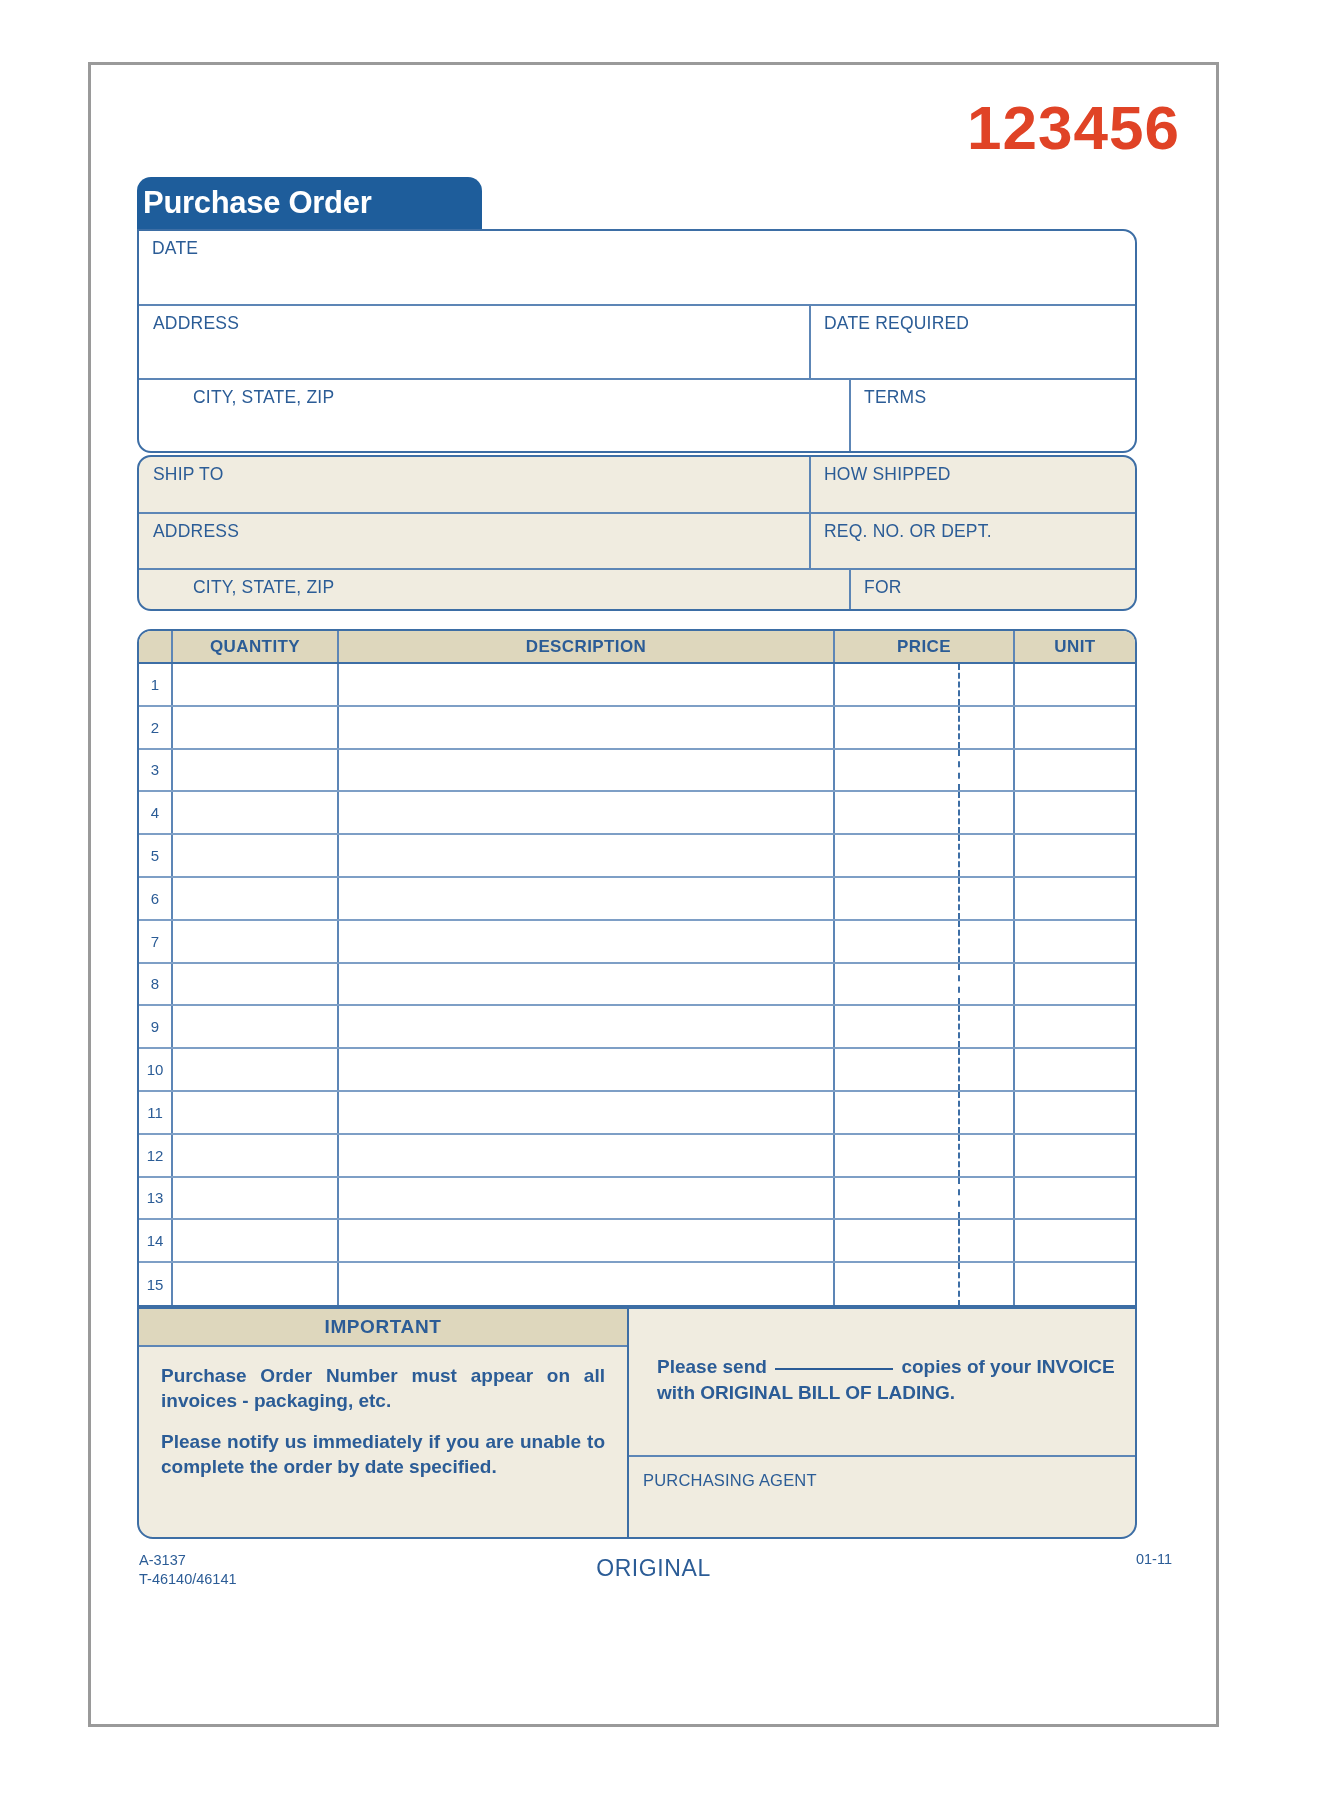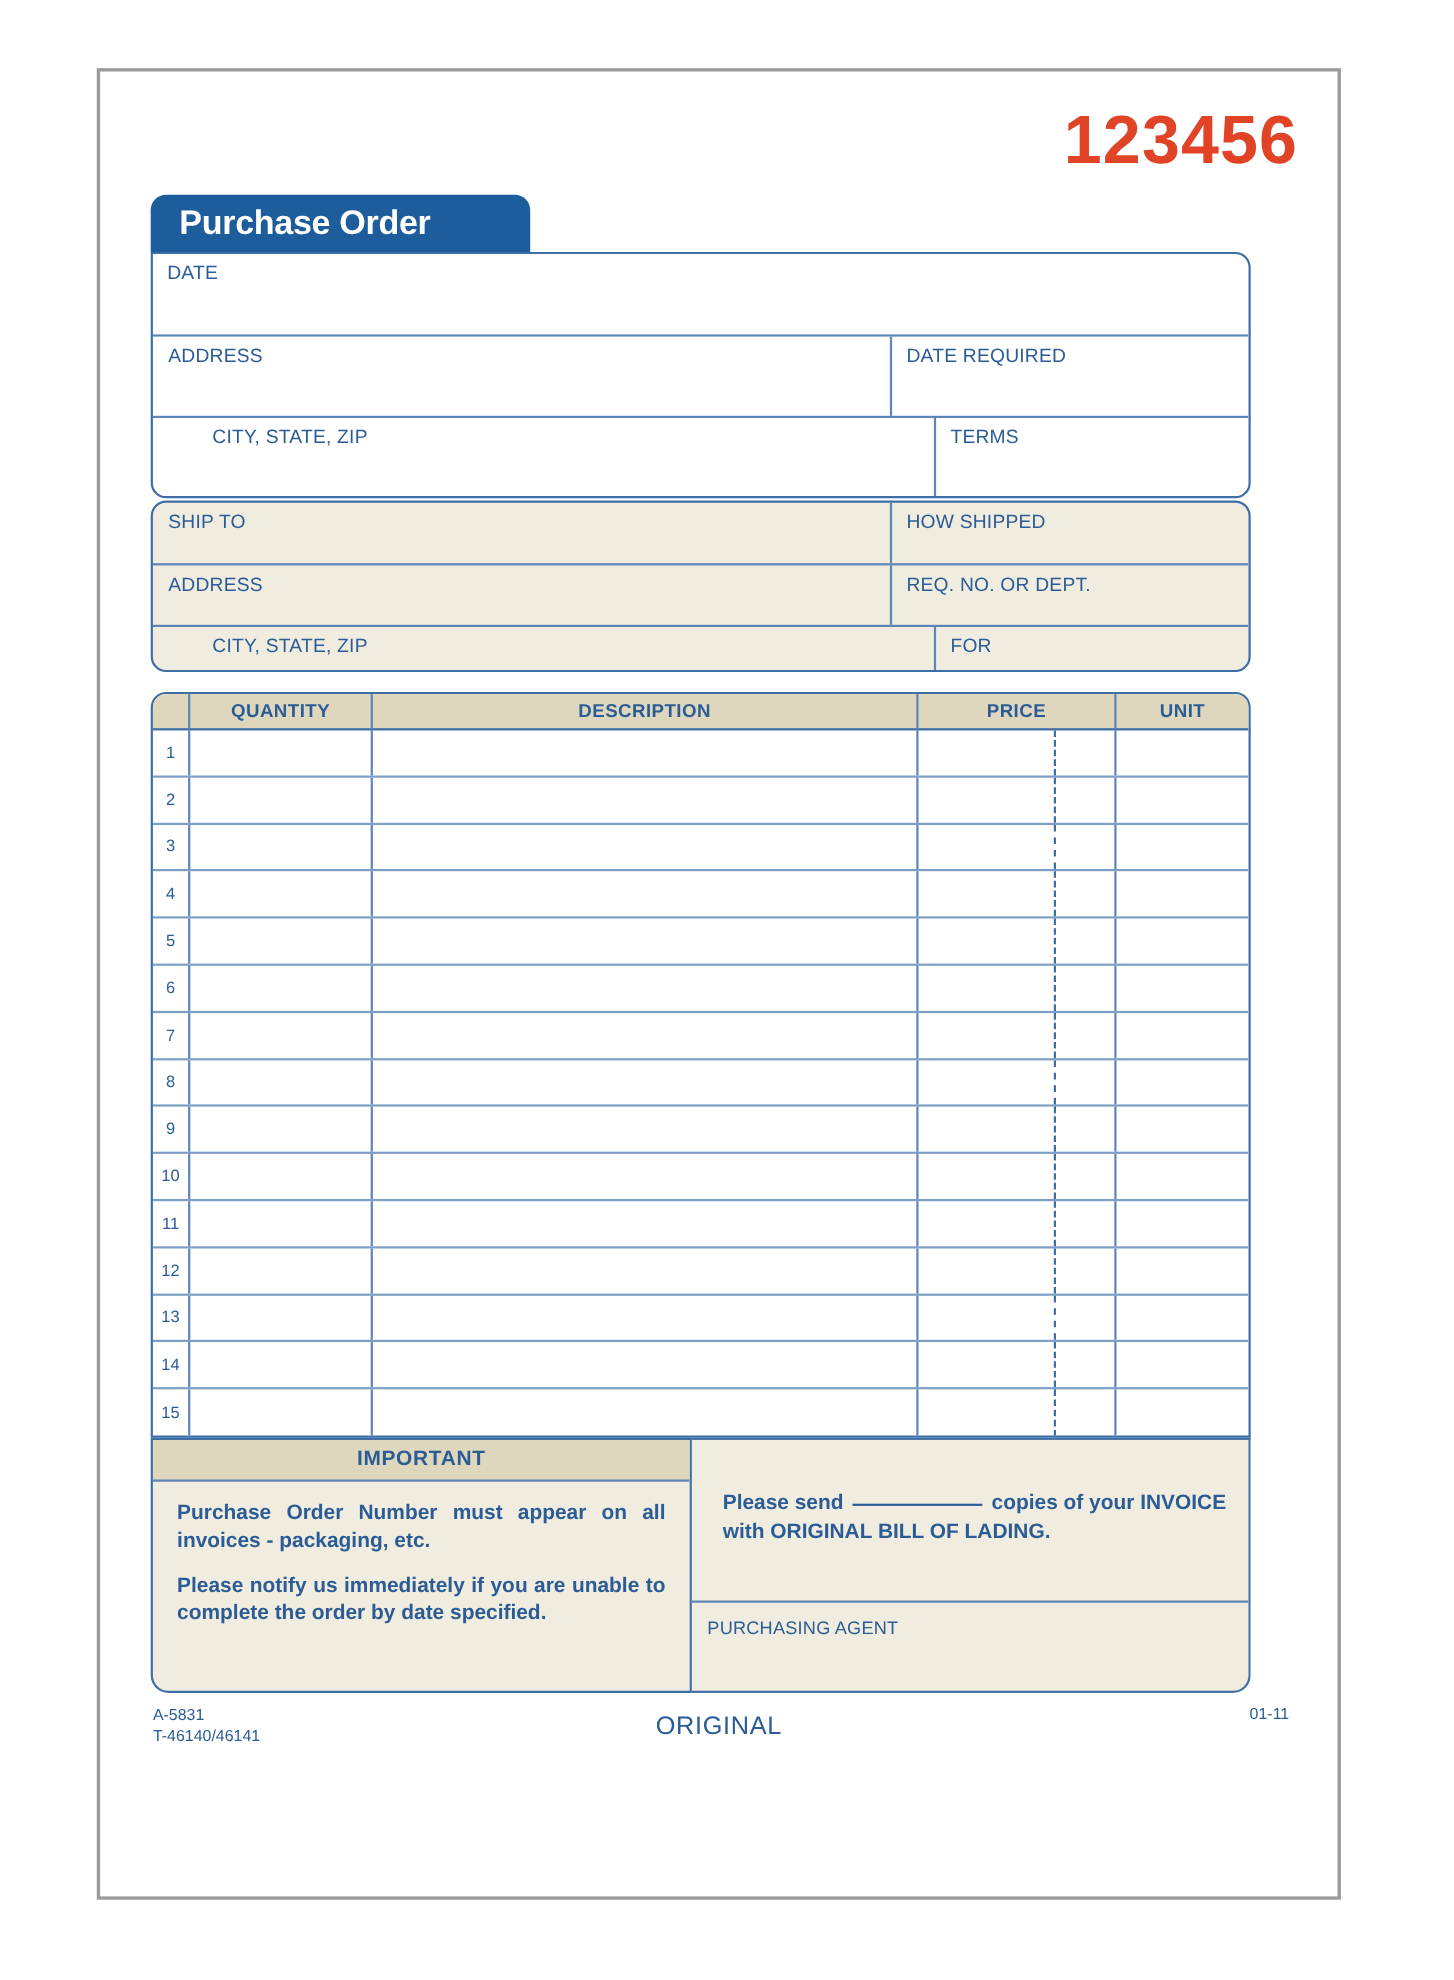--- a/index.html
+++ b/index.html
@@ -46,21 +46,21 @@
   #title-tab {
     position: absolute;
     left: 46px;
     top: 112px;
     width: 345px;
     height: 52px;
     background: #1e5d9b;
     border-radius: 14px 14px 0 0;
     display: flex;
     align-items: center;
-    padding-left: 26px;
+    padding-left: 6px;
   }
   #title-tab .ttl {
     color: #ffffff;
     font-size: 31px;
     font-weight: 700;
     letter-spacing: -0.3px;
   }
 
   
   #addr-block {
@@ -510,20 +510,20 @@
           <span>copies of your INVOICE</span>
         </div>
         <div class="ln">with ORIGINAL BILL OF LADING.</div>
       </div>
       <div id="agent-label">
         <span>PURCHASING AGENT</span>
       </div>
     </div>
 
     <div id="cap-left">
-      <div>A-5831</div>
+      <div>A-3137</div>
       <div>T-46140/46141</div>
     </div>
     <div id="cap-center">ORIGINAL</div>
     <div id="cap-right">01-11</div>
 
   </div>
 </div>
 
 </body></html>

